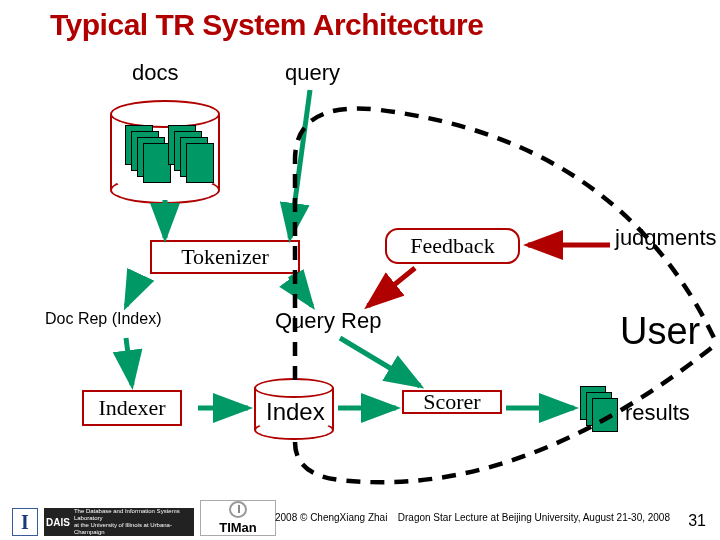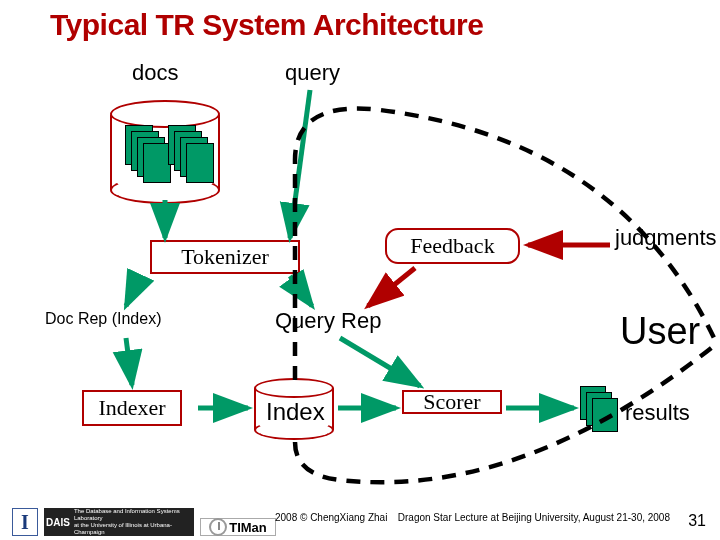--- a/index.html
+++ b/index.html
@@ -66,21 +66,21 @@
   .cyl-top, .cyl-bot { position:absolute; border:2px solid #b00000; border-radius:50%; background:#fff; }
   .cyl-body { position:absolute; border-left:2px solid #b00000; border-right:2px solid #b00000; background:#fff; }
   
   .doc { position:absolute; width:28px; height:40px; background:#009966; border:1.5px solid #000; }
   
   .res { position:absolute; width:26px; height:34px; background:#009966; border:1.5px solid #000; }
   
   .logo-block { position:absolute; bottom:4px; }
   .logo-i { left:12px; width:26px; height:28px; border:1px solid #3a5a9a; display:flex; align-items:center; justify-content:center; font-weight:bold; color:#1a3a7a; font-size:20px; font-family:'Times New Roman', serif; }
   .logo-dais { left:44px; width:150px; height:28px; background:#222; color:#fff; font-size:8px; display:flex; align-items:center; padding:2px; }
-  .logo-timan { left:200px; width:76px; height:18px; border:1px solid #aaa; display:flex; align-items:center; justify-content:center; gap:2px; }
+  .logo-timan { left:200px; width:76px; height:36px; border:1px solid #aaa; display:flex; align-items:center; justify-content:center; gap:2px;flex-direction:column; }
   .clock { width:18px; height:18px; border-radius:50%; border:2px solid #999; position:relative; }
   .clock:after { content:''; position:absolute; left:7px; top:2px; width:2px; height:8px; background:#888; }
 </style>
 </head>
 <body>
 
 <div class="slide-title">Typical TR System Architecture</div>
 
 <div class="label" style="left:132px; top:60px;">docs</div>
 <div class="label" style="left:285px; top:60px;">query</div>

